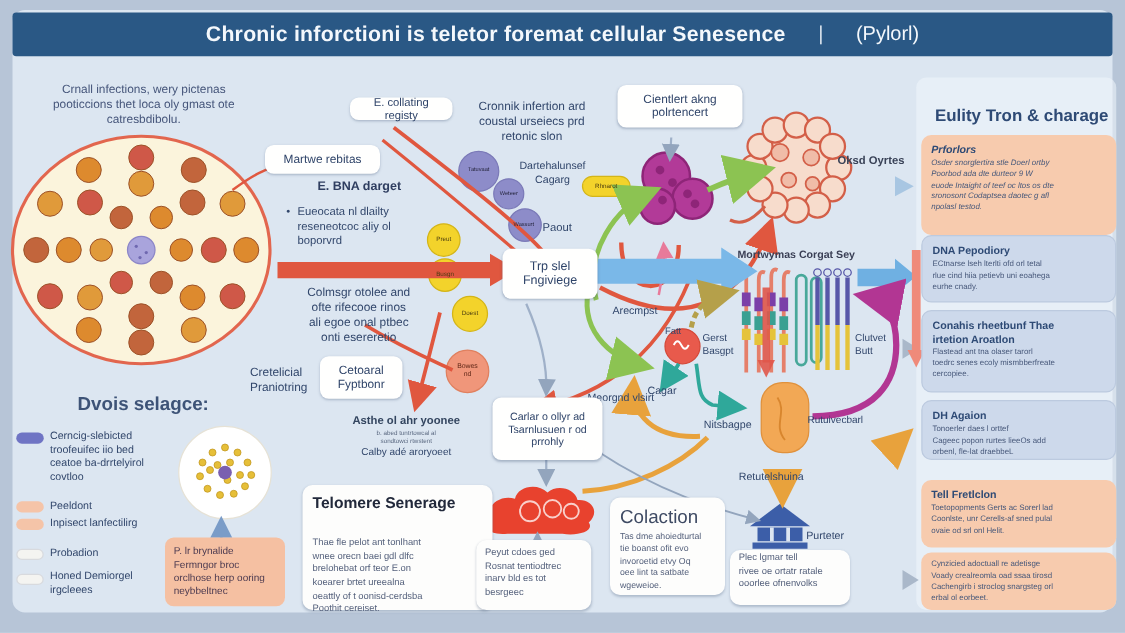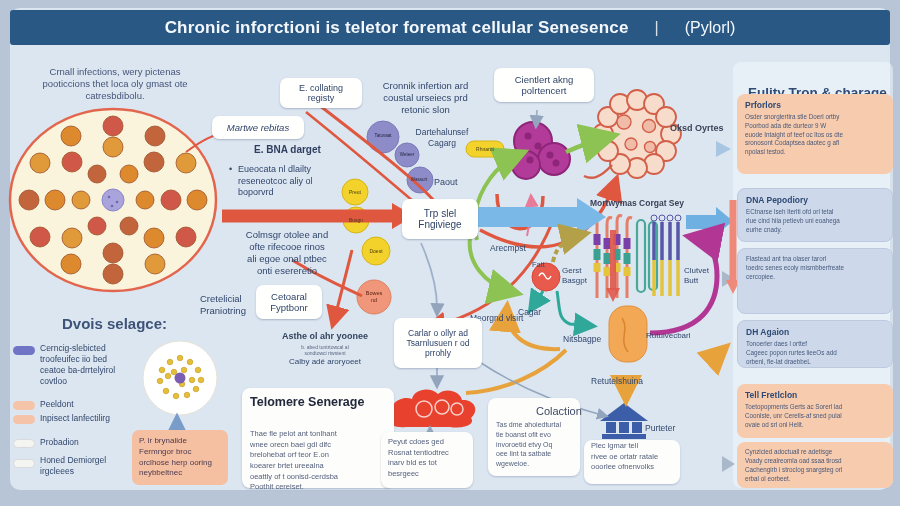--- a/index.html
+++ b/index.html
@@ -290,28 +290,28 @@
 
   <div class="header">
     <span class="h-main">Chronic inforctioni is teletor foremat cellular Senesence</span>
     <span class="h-sep">|</span>
     <span class="h-tag">(Pylorl)</span>
   </div>
 
   <div class="t c" style="left:30px;top:66px;width:170px;font-size:9.5px;color:#45557a;">Crnall infections, wery pictenas
 pooticcions thet loca oly gmast ote
 catresbdibolu.</div>
-  <div class="box" style="left:280px;top:78px;width:82px;height:30px;font-size:9px;">E. collating
+  <div class="box" style="left:280px;top:78px;width:82px;height:18px;font-size:9px;">E. collating
 registy</div>
   <div class="t c" style="left:368px;top:80px;width:115px;font-size:9.5px;text-align:center;">Cronnik infertion ard
 coustal urseiecs prd
 retonic slon</div>
   <div class="box" style="left:494px;top:68px;width:100px;height:34px;font-size:9.5px;">Cientlert akng
 polrtencert</div>
-  <div class="box" style="left:212px;top:116px;width:92px;height:23px;font-size:9.5px;font-style:italic;">Martwe rebitas</div>
+  <div class="box" style="left:212px;top:116px;width:92px;height:23px;font-size:9.5px;">Martwe rebitas</div>
   <div class="t" style="left:254px;top:144px;font-size:10px;font-weight:bold;color:#2f3e60;">E. BNA darget</div>
   <div class="t" style="left:229px;top:164px;font-size:9px;">•</div>
   <div class="t" style="left:238px;top:164px;width:115px;font-size:9px;">Eueocata nl dlailty
 reseneotcoc aliy ol
 boporvrd</div>
   <div class="t c" style="left:233px;top:229px;width:108px;font-size:9.5px;">Colmsgr otolee and
 ofte rifecooe rinos
 ali egoe onal ptbec
 onti esereretio</div>
   <div class="t c" style="left:410px;top:127px;width:64px;font-size:8.5px;">Dartehalunsef
@@ -357,21 +357,21 @@
   <div class="wcard" style="left:242px;top:388px;width:152px;height:100px;">
     <div style="font-size:12.5px;font-weight:bold;color:#22293b;margin-bottom:20px;">Telomere Senerage</div>
     <div style="font-size:7.5px;line-height:1.42;color:#55617c;white-space:pre-line;">Thae fle pelot ant tonlhant
 wnee orecn baei gdl dlfc
 brelohebat orf teor E.on
 koearer brtet ureealna
 oeattly of t oonisd-cerdsba
 Poothit cereiset.</div>
   </div>
   <div class="wcard" style="left:488px;top:398px;width:92px;height:78px;">
-    <div style="font-size:11px;color:#3e4a63;margin-bottom:3px;margin-left:40px;">Colaction</div>
+    <div style="font-size:15px;color:#3e4a63;margin-bottom:3px;">Colaction</div>
     <div style="font-size:7px;line-height:1.4;color:#55617c;white-space:pre-line;">Tas dme ahoiedturtal
 tie boanst ofit evo
 invoroetid etvy Oq
 oee lint ta satbate
 wgeweioe.</div>
   </div>
   <div class="wcard" style="left:381px;top:432px;width:92px;height:56px;padding:5px 7px;">
     <div style="font-size:7.5px;line-height:1.4;color:#55617c;white-space:pre-line;">Peyut cdoes ged
 Rosnat tentiodtrec
 inarv bld es tot
@@ -397,35 +397,37 @@
   <div class="t" style="left:40px;top:437px;width:95px;font-size:8.5px;">Probadion</div>
   <span class="sw white" style="left:13px;top:459px;"></span>
   <div class="t" style="left:40px;top:455px;width:95px;font-size:8.5px;">Honed Demiorgel
 irgcleees</div>
   <div style="position:absolute;left:132px;top:430px;width:96px;background:#f5c0a2;border-radius:7px;padding:6px 7px;box-sizing:border-box;font-size:8px;line-height:1.35;color:#4c3a50;white-space:pre-line;">P. lr brynalide
 Fermngor broc
 orclhose herp ooring
 neybbeltnec</div>
 
   <div class="t" style="left:748px;top:84px;font-size:13.5px;font-weight:600;color:#2e4a75;">Eulity Tron &amp; charage</div>
-  <div class="card peach" style="top:94px;height:80px;">
+  <div class="card peach" style="top:108px;height:80px;font-style:italic;">
     <div class="ct">Prforlors</div>
     <div class="cb">Osder snorglertira stle Doerl ortby
 Poorbod ada dte durteor 9 W
 euode Intaight of teef oc ltos os dte
 sronosont Codaptsea daotec g afl
 npolasl testod.</div>
   </div>
   <div class="card blue" style="top:188px;height:54px;">
     <div class="ct">DNA Pepodiory</div>
     <div class="cb">ECtnarse lseh lterlti ofd orl tetal
 rlue cind hiia petievb uni eoahega
 eurhe cnady.</div>
   </div>
   <div class="card blue" style="top:248px;height:66px;">
+    <div class="ct">Conahis rheetbunf Thae
+irtetion Aroatlon</div>
     <div class="cb">Flastead ant tna olaser tarorl
 toedrc senes ecoly mismbberfreate
 cercopiee.</div>
   </div>
   <div class="card blue" style="top:320px;height:48px;">
     <div class="ct">DH Agaion</div>
     <div class="cb">Tonoerler daes l orttef
 Cageec popon rurtes lieeOs add
 orbenl, fle-lat draebbeL</div>
   </div>

